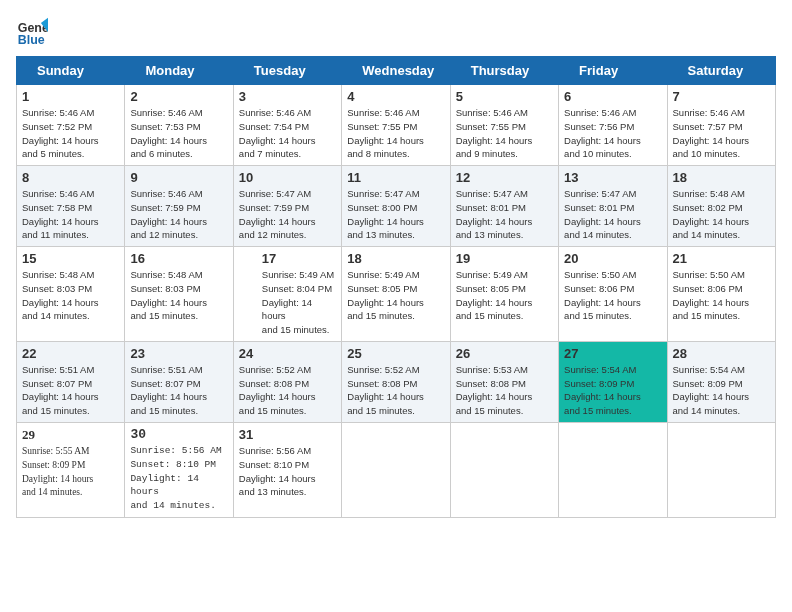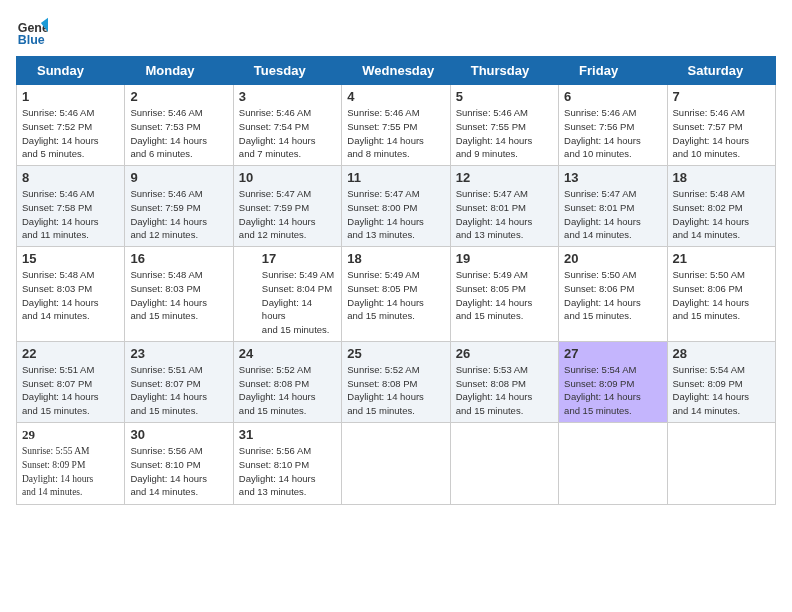--- a/index.html
+++ b/index.html
@@ -214,35 +214,35 @@
           <div class="day-info">Sunrise: 5:52 AM<br>Sunset: 8:08 PM<br>Daylight: 14 hours<br>and 15 minutes.</div>
         </td>
         <td style="background-color: rgb(240, 244, 248);">
           <span class="day-number">25</span>
           <div class="day-info">Sunrise: 5:52 AM<br>Sunset: 8:08 PM<br>Daylight: 14 hours<br>and 15 minutes.</div>
         </td>
         <td style="background-color: rgb(240, 244, 248);">
           <span class="day-number">26</span>
           <div class="day-info">Sunrise: 5:53 AM<br>Sunset: 8:08 PM<br>Daylight: 14 hours<br>and 15 minutes.</div>
         </td>
-        <td style="background-color: #c4b5fd;">
+        <td style="background-color: #14b8a6;">
           <span class="day-number">27</span>
           <div class="day-info">Sunrise: 5:54 AM<br>Sunset: 8:09 PM<br>Daylight: 14 hours<br>and 15 minutes.</div>
         </td>
         <td style="background-color: rgb(240, 244, 248);">
           <span class="day-number">28</span>
           <div class="day-info">Sunrise: 5:54 AM<br>Sunset: 8:09 PM<br>Daylight: 14 hours<br>and 14 minutes.</div>
         </td>
       </tr>
       <tr>
         <td style="background-color: rgb(255, 255, 255); font-family: Liberation Serif, serif;">
           <span class="day-number">29</span>
           <div class="day-info">Sunrise: 5:55 AM<br>Sunset: 8:09 PM<br>Daylight: 14 hours<br>and 14 minutes.</div>
         </td>
-        <td style="background-color: rgb(255, 255, 255);">
+        <td style="background-color: rgb(255, 255, 255); font-family: Liberation Mono, monospace;">
           <span class="day-number">30</span>
           <div class="day-info">Sunrise: 5:56 AM<br>Sunset: 8:10 PM<br>Daylight: 14 hours<br>and 14 minutes.</div>
         </td>
         <td style="background-color: rgb(255, 255, 255);">
           <span class="day-number">31</span>
           <div class="day-info">Sunrise: 5:56 AM<br>Sunset: 8:10 PM<br>Daylight: 14 hours<br>and 13 minutes.</div>
         </td>
         <td class="empty-cell"></td>
         <td class="empty-cell"></td>
         <td class="empty-cell"></td>

